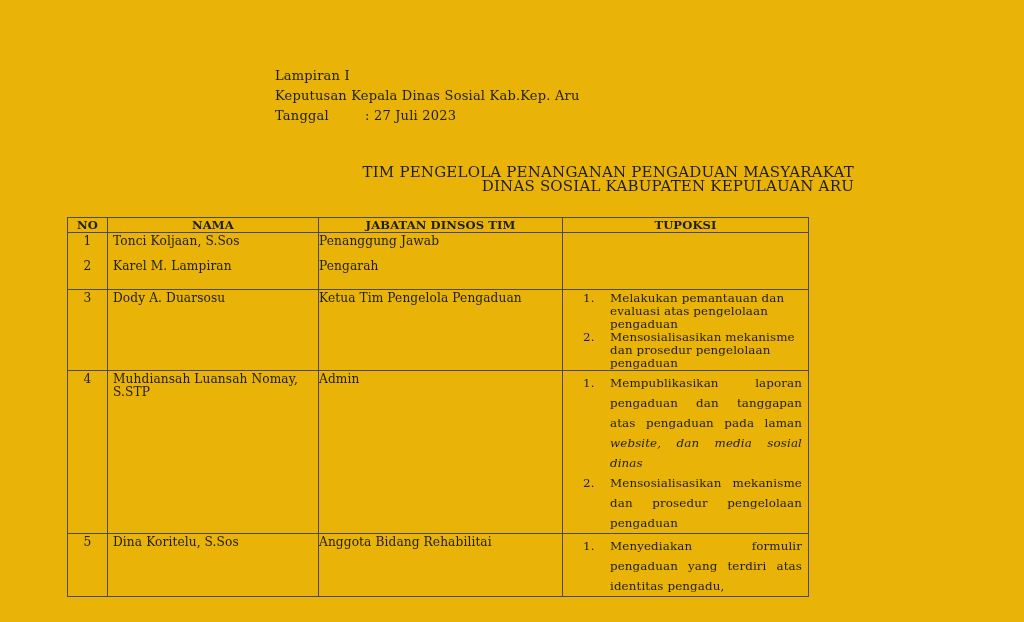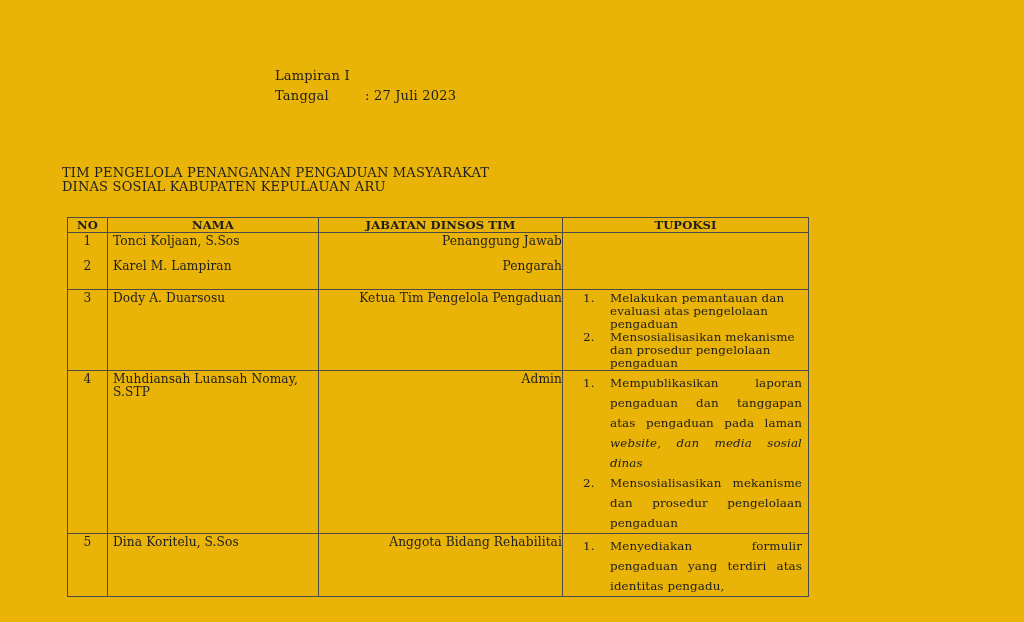--- a/index.html
+++ b/index.html
@@ -17,43 +17,43 @@
   .letterhead {
     position: absolute; left: 275px; top: 66px;
     font-size: 13px; line-height: 20px; letter-spacing: 0.2px;
     white-space: nowrap;
   }
   .letterhead .lbl { display: inline-block; width: 90px; }
 
   
   .doc-title {
     position: absolute; left: 62px; top: 166px; width: 792px;
-    text-align: left;
-    font-size: 13px; line-height: 13.8px; letter-spacing: 0.2px;
+    text-align: right;
+    font-size: 15px; line-height: 13.8px; letter-spacing: 0.2px;
   }
 
   
   table.team {
     position: absolute; left: 67px; top: 217px;
     width: 741px; table-layout: fixed;
     border-collapse: collapse;
     font-size: 12.2px; letter-spacing: 0.1px;
   }
   table.team th, table.team td {
     border: 1px solid #4a4a4a;
     vertical-align: top;
     overflow: hidden;
   }
   table.team th {
     font-weight: bold; font-size: 11.6px;
     height: 14px; line-height: 13px; text-align: center; padding-top: 1px;
   }
   td.c-no   { text-align: center; padding-top: 2px; line-height: 13px; }
   td.c-nama { padding: 2px 4px 16px 5px; line-height: 13px; }
-  td.c-jab  { text-align: right; padding-top: 2px; line-height: 13px; }
+  td.c-jab  { text-align: left; padding-top: 2px; line-height: 13px; }
   td.c-tup  { padding: 2px 6px 0 20px; }
 
   tr.r12 { height: 51px; }
   tr.r3  { height: 79px; }
   tr.r4  { height: 127px; }
   tr.r5  { height: 40px; }
 
   .gap-below { margin-bottom: 12px; }
 
   .tup-item { display: flex; }
@@ -64,20 +64,21 @@
   .spaced  .tup-text { text-align: justify; }
   .tup-text i { font-style: italic; }
 </style>
 </head>
 <body>
 
 <div class="page">
 
   <div class="letterhead">
     <div>Lampiran I</div>
+    <div>Keputusan Kepala Dinas Sosial Kab.Kep. Aru</div>
     <div>
       <span class="lbl">Tanggal</span><span>: 27 Juli 2023</span>
     </div>
   </div>
 
   <div class="doc-title">
     <div>TIM PENGELOLA PENANGANAN PENGADUAN MASYARAKAT</div>
     <div>DINAS SOSIAL KABUPATEN KEPULAUAN ARU</div>
   </div>
 

